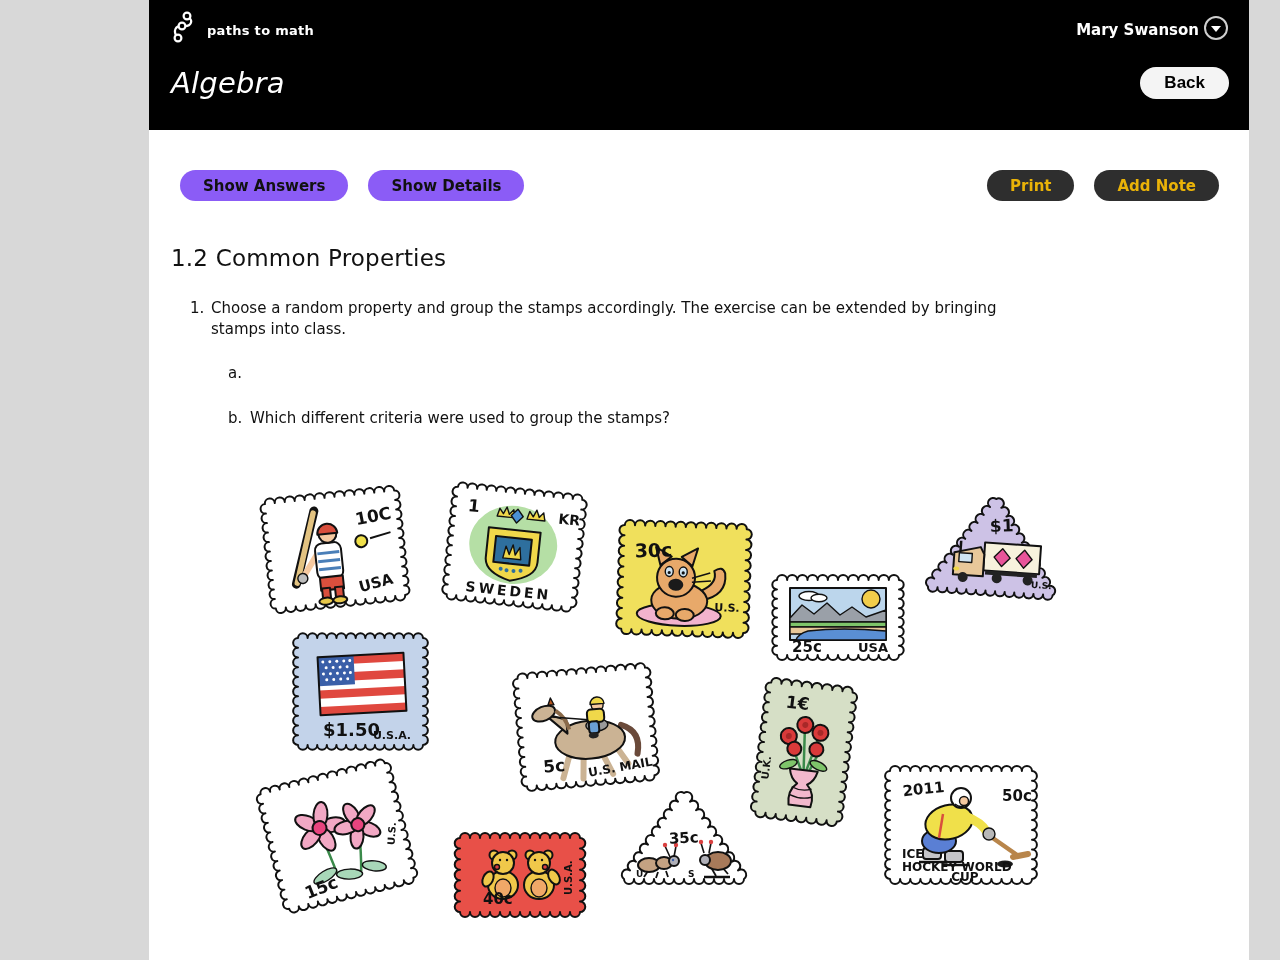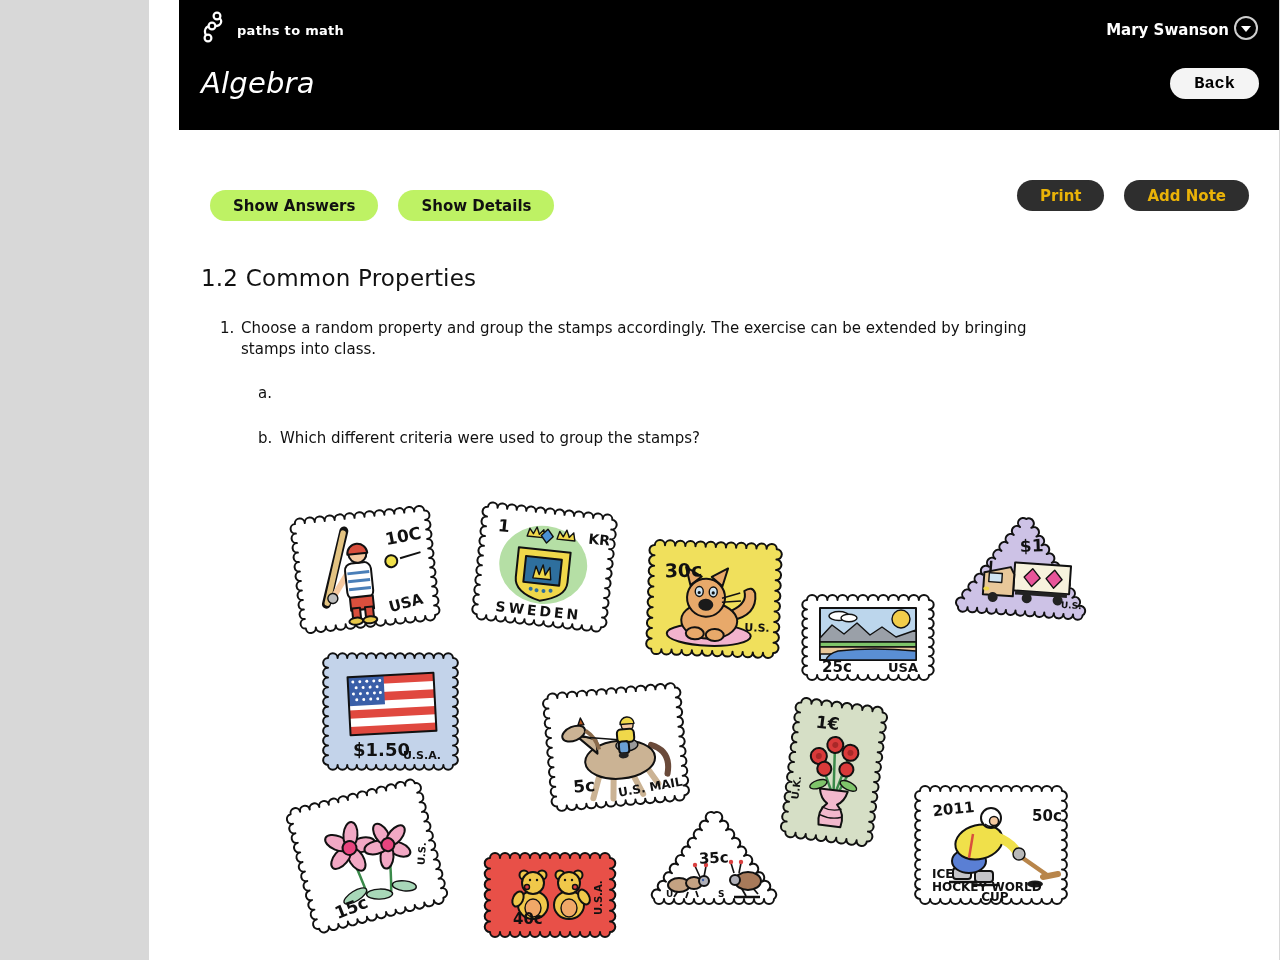--- a/index.html
+++ b/index.html
@@ -2,36 +2,36 @@
 <html><head>
 <meta charset="utf-8">
 <style>
   html,body{margin:0;padding:0;}
   body{
     width:1280px;height:960px;position:relative;overflow:hidden;
     background:#d8d8d8;
     font-family:"DejaVu Sans","Liberation Sans",sans-serif;
     color:#111;
   }
-  .app{position:absolute;left:149px;top:0;width:1100px;height:960px;background:#ffffff;padding-left:30px;}
+  .app{position:absolute;left:149px;top:0;width:1100px;height:960px;background:#ffffff;}
   
   .header{background:#000;height:130px;color:#fff;box-sizing:border-box;padding:12px 20px 0 18px;}
   .brand-row{display:flex;align-items:center;height:36px;}
   .brand-label{font-size:13px;font-weight:bold;margin-left:10px;letter-spacing:.3px;}
   .user-menu{margin-left:auto;display:flex;align-items:center;gap:4px;cursor:pointer;}
   .user-name{font-size:15px;font-weight:bold;}
   .title-row{display:flex;align-items:center;margin-top:18px;padding-left:4px;}
   .app-title{font-size:29px;font-weight:normal;letter-spacing:.2px;font-style:italic;}
   .back-btn{margin-left:auto;background:#f4f4f4;color:#000;border:none;border-radius:16px;
-    padding:6px 24px;font-size:17px;font-weight:bold;font-family:Liberation Mono, monospace;cursor:pointer;}
+    padding:6px 24px;font-size:17px;font-weight:bold;font-family:Liberation Sans, sans-serif;cursor:pointer;}
   
   .toolbar{display:flex;gap:20px;padding:40px 30px 0 31px;align-items:center;}
   .pill{border:none;border-radius:16px;height:31px;padding:0 23px;font-size:15px;font-weight:bold;
     font-family:inherit;display:flex;align-items:center;cursor:pointer;}
-  .pill.light{background:#bef264;color:#111;margin-top:20px;}
+  .pill.light{background:#8b5cf6;color:#111;}
   .pill.dark{background:#2e2e2e;color:#eab308;}
   .toolbar .spacer{flex:1;}
   
   .ex-heading{font-size:23px;font-weight:normal;margin:44px 0 0 22px;letter-spacing:.2px;}
   .ex-item{display:flex;margin:27px 0 0 41px;font-size:15px;line-height:1.38;max-width:860px;}
   .ex-item .num{flex:0 0 21px;}
   .ex-sub{display:flex;margin:24px 0 0 79px;font-size:15px;line-height:1.35;max-width:800px;}
   .ex-sub .num{flex:0 0 22px;}
   
   .stamps-canvas{position:relative;height:450px;margin-top:50px;}

